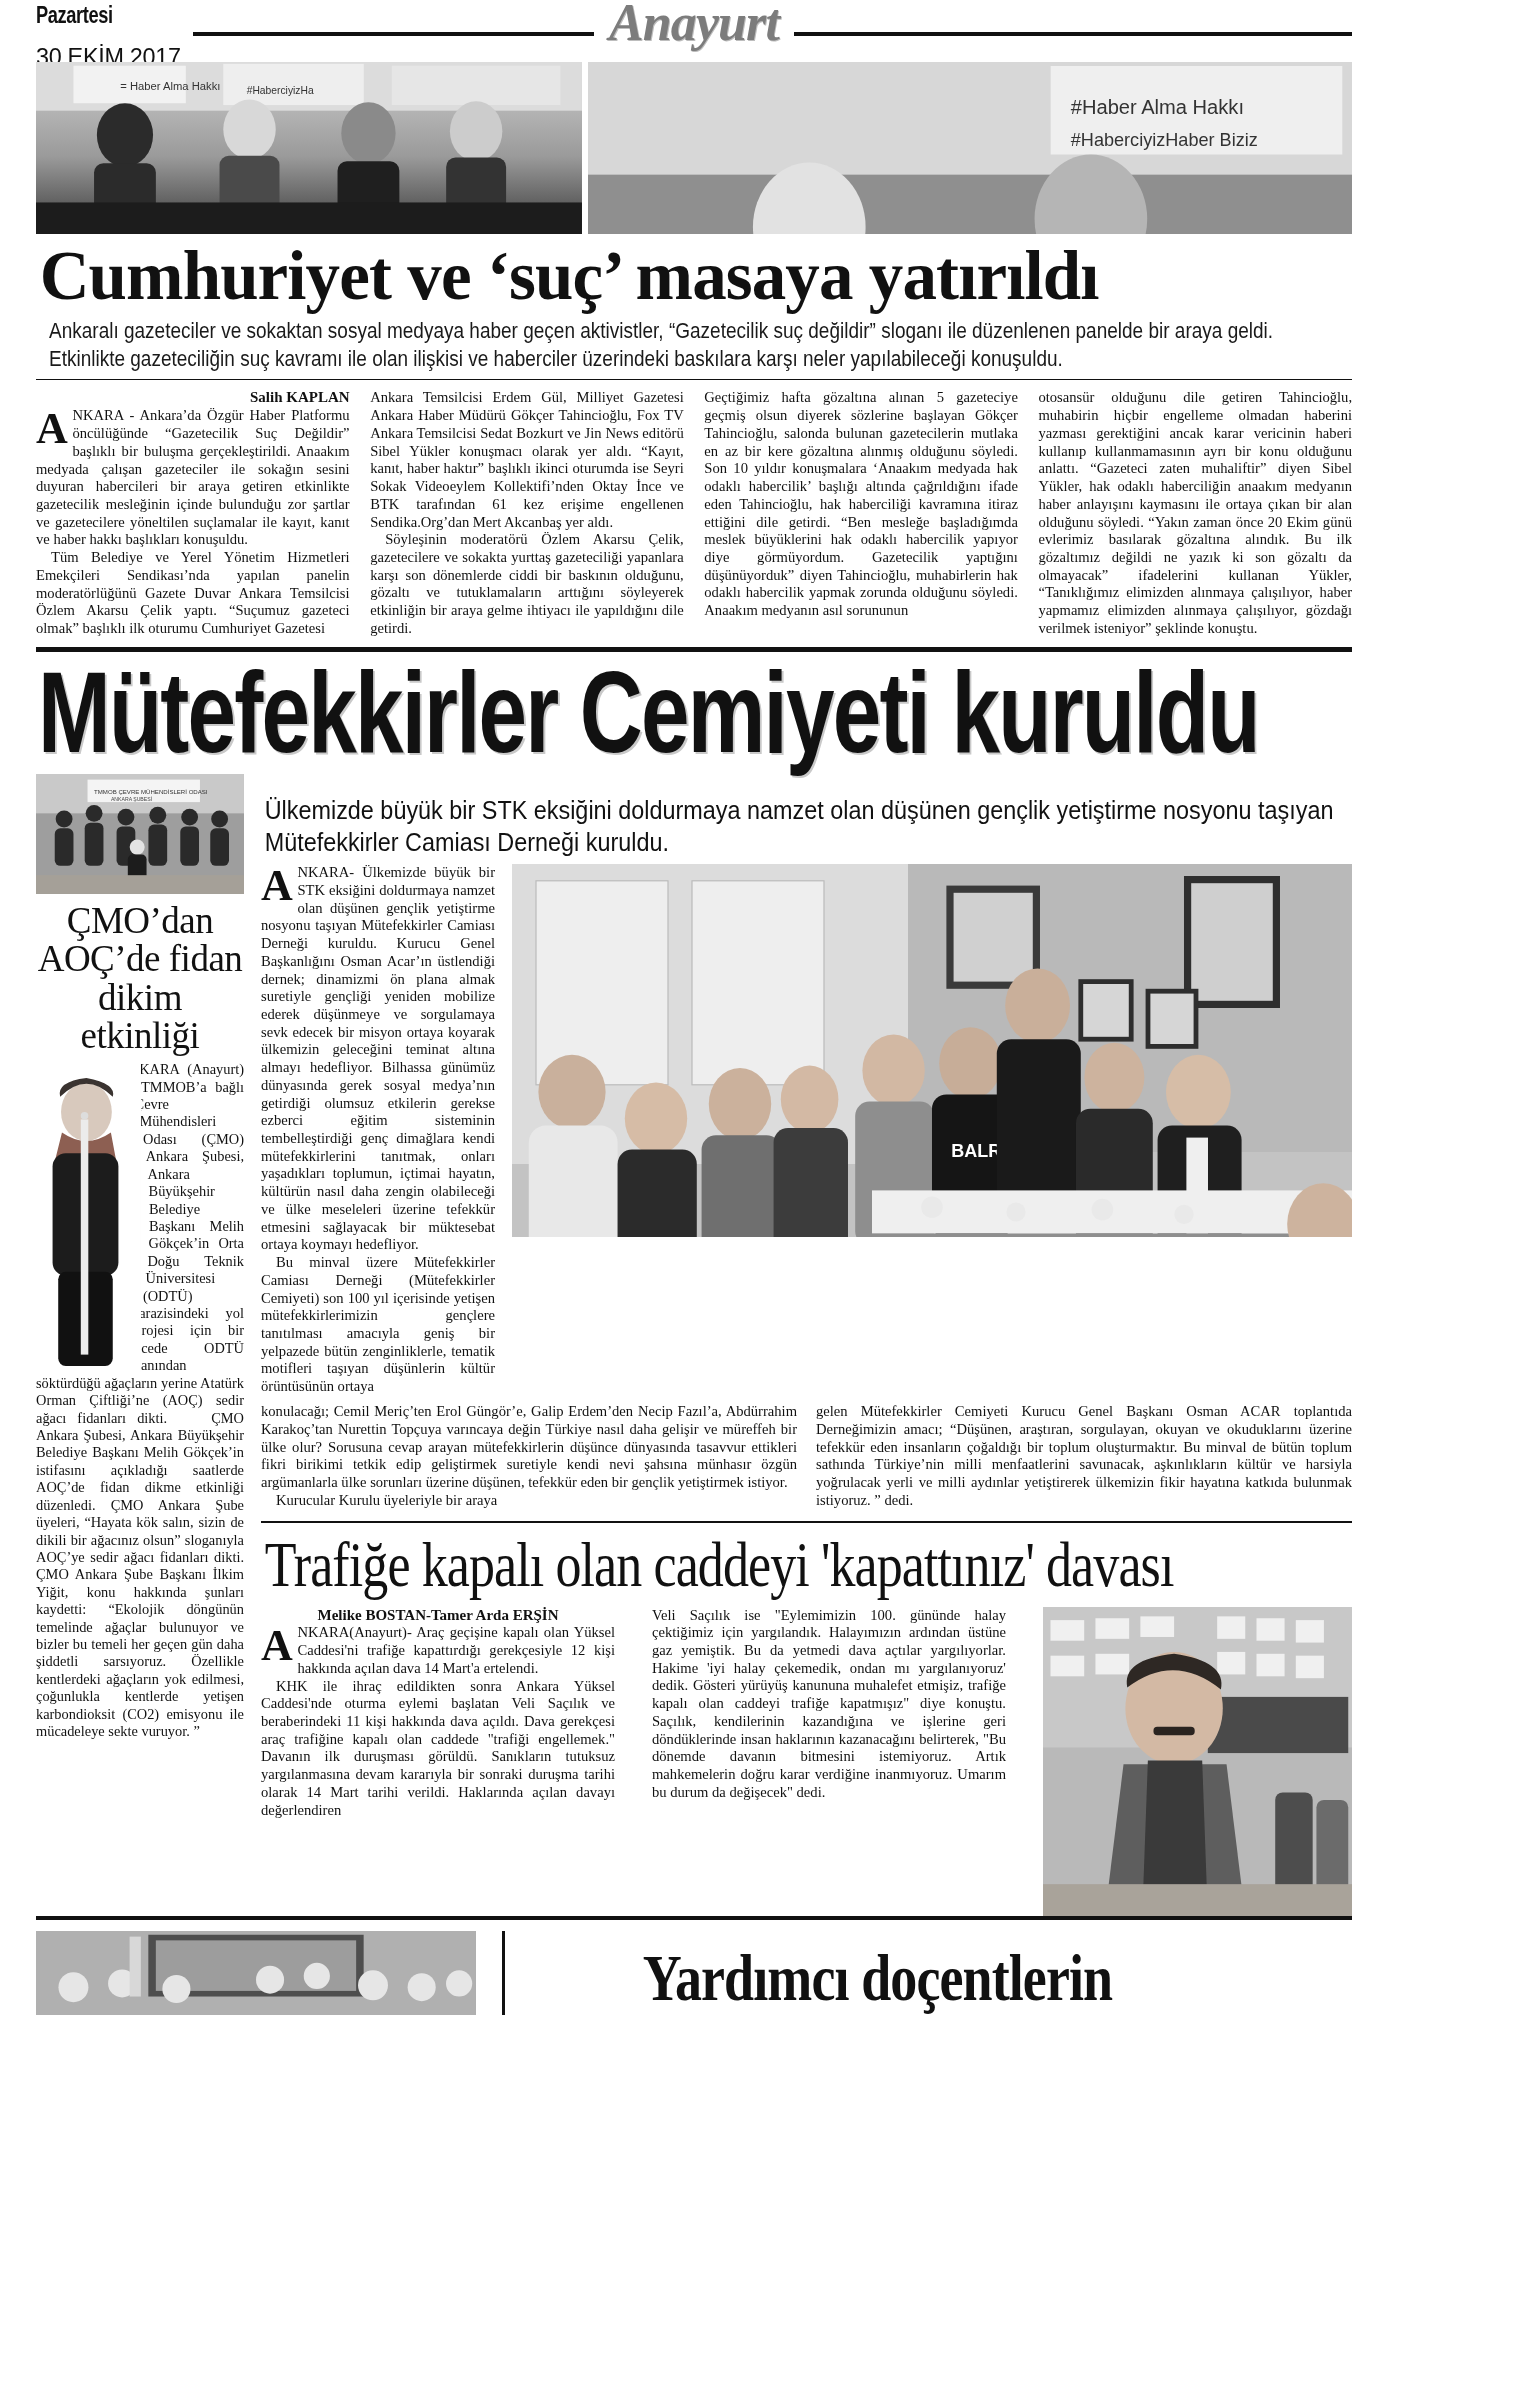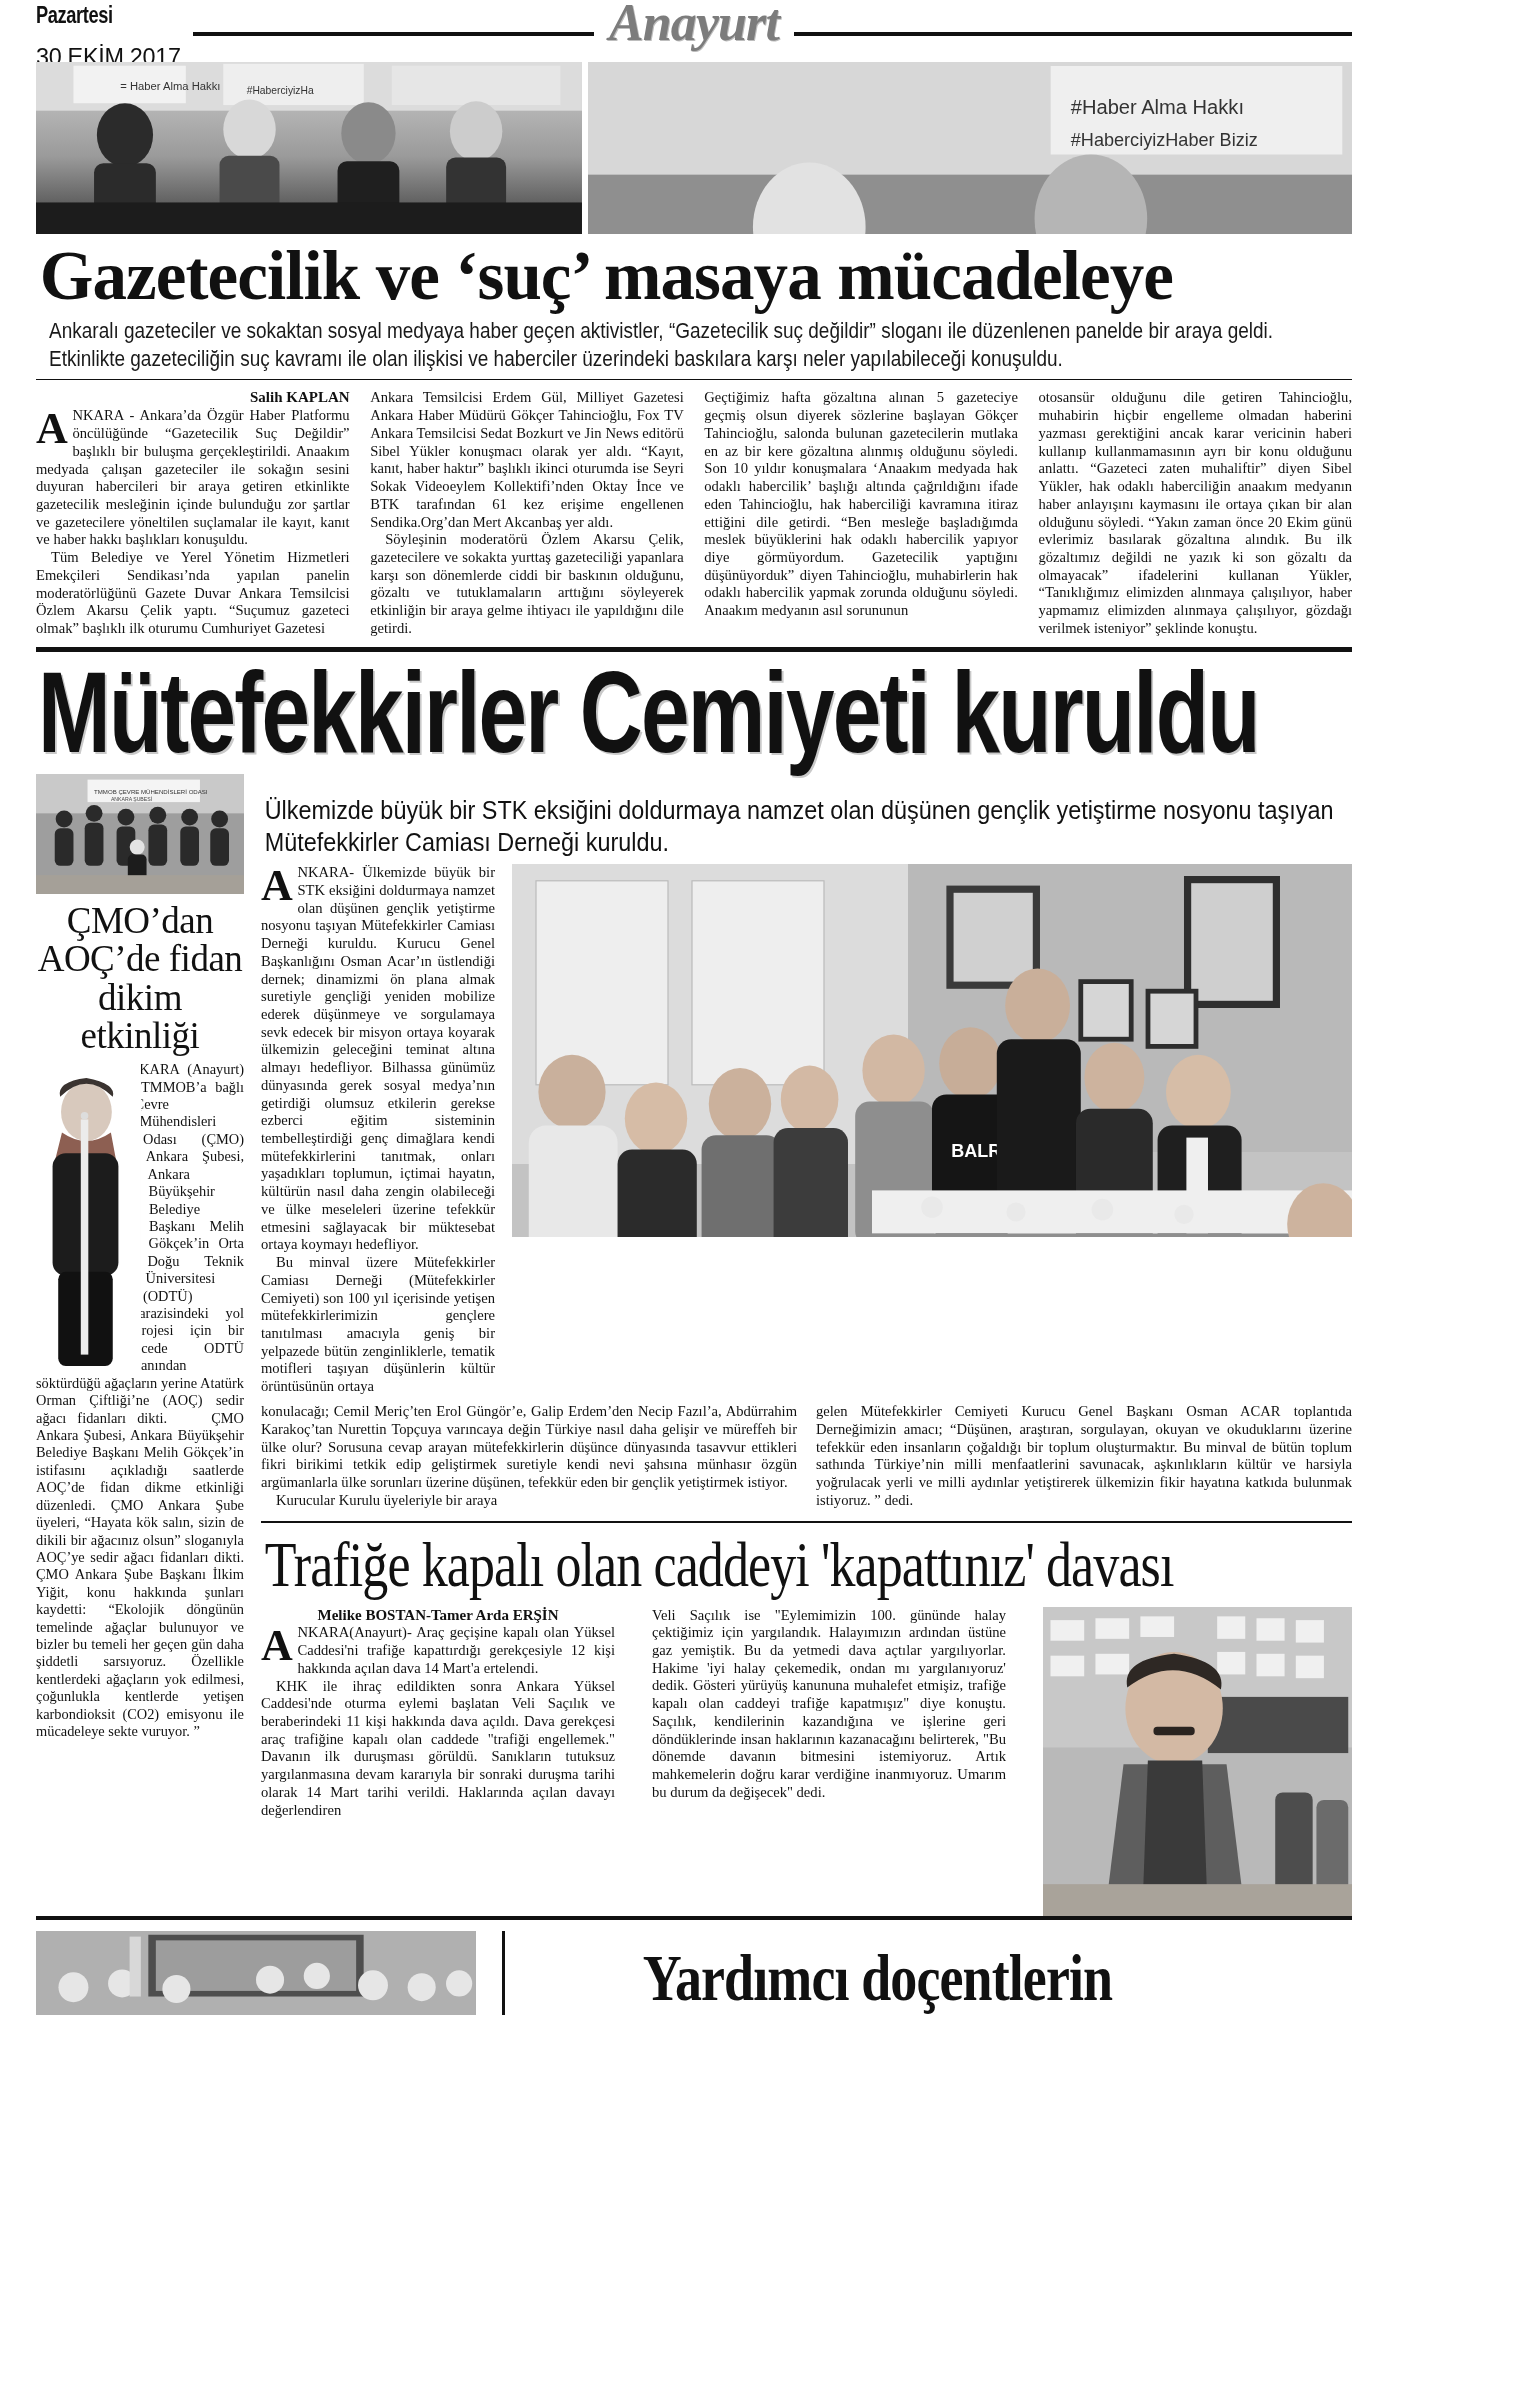--- a/index.html
+++ b/index.html
@@ -213,21 +213,21 @@
           <text x="240" y="42" font-size="9" fill="#333" font-family="sans-serif">#HaberciyizHaber Biziz</text>
           <ellipse cx="110" cy="82" rx="28" ry="32" fill="#e2e2e2"></ellipse>
             <rect x="78" y="110" width="64" height="60" rx="10" fill="#3d3d3d"></rect>
           <ellipse cx="250" cy="78" rx="28" ry="32" fill="#b5b5b5"></ellipse>
             <rect x="218" y="106" width="64" height="64" rx="10" fill="#242424"></rect>
           <rect y="146" width="380" height="38" fill="#202020"></rect>
         </svg>
       </div>
     </div>
 
-    <div class="a1-head">Gazetecilik ve ‘suç’ masaya mücadeleye</div>
+    <div class="a1-head">Cumhuriyet ve ‘suç’ masaya yatırıldı</div>
     <div class="a1-deck">Ankaralı gazeteciler ve sokaktan sosyal medyaya haber geçen aktivistler, “Gazetecilik suç değildir” sloganı ile düzenlenen panelde bir araya geldi. Etkinlikte gazeteciliğin suç kavramı ile olan ilişkisi ve haberciler üzerindeki baskılara karşı neler yapılabileceği konuşuldu.</div>
     <div class="rule-thin"></div>
 
     <div class="a1-cols">
       <div class="col">
         <div class="byline">Salih KAPLAN</div>
         <p class="bodytext dropcap">ANKARA - Ankara’da Özgür Haber Platformu öncülüğünde “Gazetecilik Suç Değildir” başlıklı bir buluşma gerçekleştirildi. Anaakım medyada çalışan gazeteciler ile sokağın sesini duyuran habercileri bir araya getiren etkinlikte gazetecilik mesleğinin içinde bulunduğu zor şartlar ve gazetecilere yöneltilen suçlamalar ile kayıt, kanıt ve haber hakkı başlıkları konuşuldu.</p>
         <p class="bodytext">Tüm Belediye ve Yerel Yönetim Hizmetleri Emekçileri Sendikası’nda yapılan panelin moderatörlüğünü Gazete Duvar Ankara Temsilcisi Özlem Akarsu Çelik yaptı. “Suçumuz gazeteci olmak” başlıklı ilk oturumu Cumhuriyet Gazetesi</p>
       </div>
       <div class="col">

